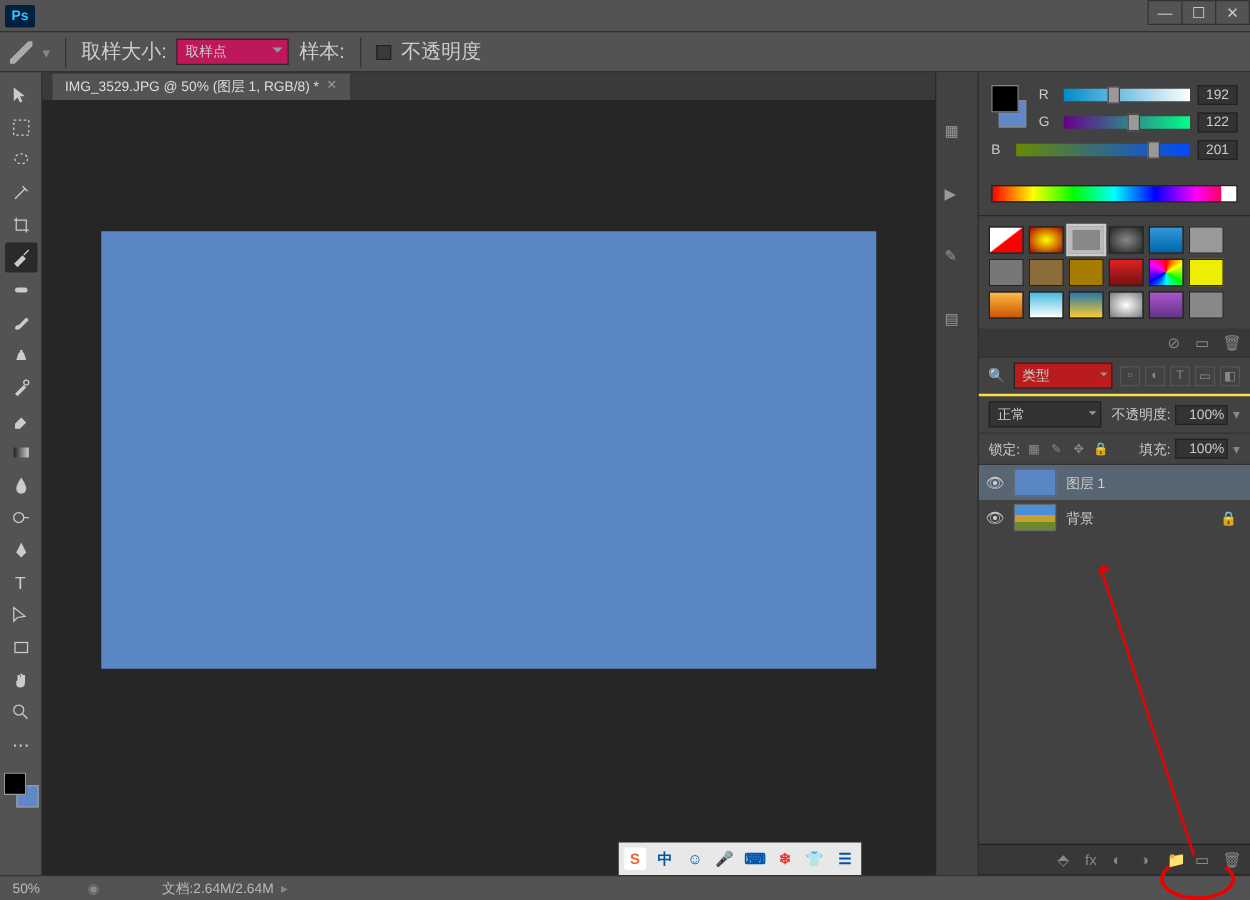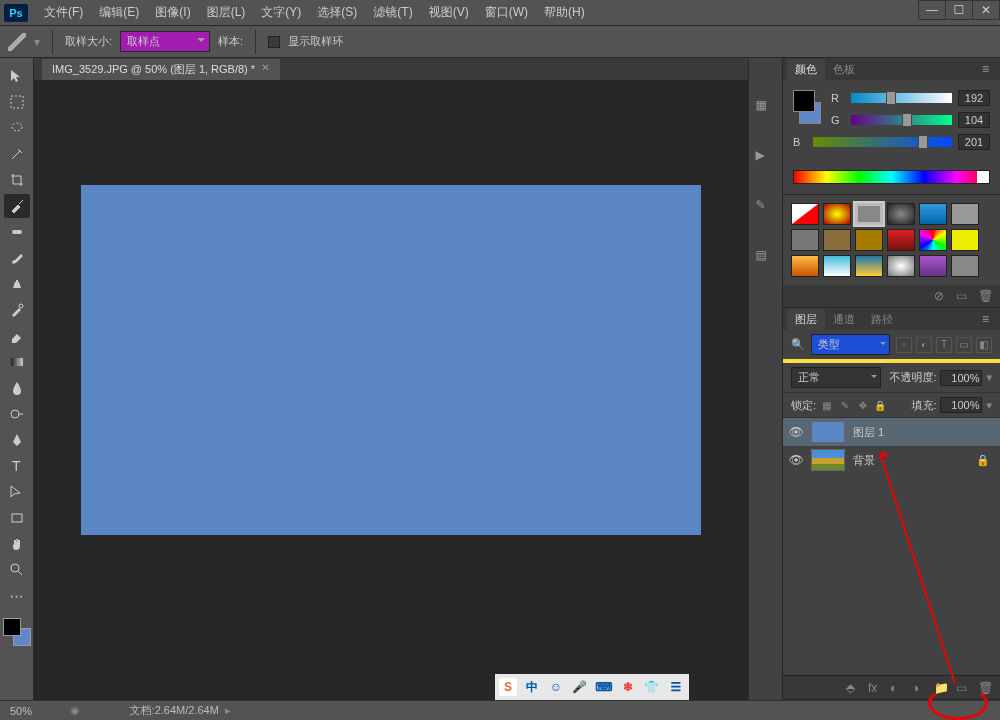--- a/index.html
+++ b/index.html
@@ -5,22 +5,22 @@
 * { margin: 0; padding: 0; box-sizing: border-box; font-family: "Microsoft YaHei", Arial, sans-serif; }
 body { background: #535353; color: #ccc; font-size: 12px; width: 1000px; height: 720px; overflow: hidden; position: relative; }
 .menubar { height: 26px; background: #535353; display: flex; align-items: center; padding: 0 4px; border-bottom: 1px solid #282828; }
 .logo { width: 24px; height: 18px; background: #002040; color: #3cf; font-weight: bold; font-size: 11px; display: flex; align-items: center; justify-content: center; border-radius: 2px; margin-right: 8px; }
 .menu-item { padding: 3px 8px; cursor: pointer; font-size: 12px; }
 .win-controls { position: absolute; right: 0; top: 0; display: flex; }
 .win-btn { width: 28px; height: 20px; background: #535353; border: 1px solid #333; display: flex; align-items: center; justify-content: center; cursor: pointer; font-size: 12px; margin-left: -1px; }
 .opt-bar { height: 32px; background: #535353; border-bottom: 1px solid #282828; display: flex; align-items: center; padding: 0 8px; gap: 8px; }
 .eyedrop-ico { width: 18px; height: 18px; background: linear-gradient(135deg, transparent 40%, #aaa 40%, #aaa 60%, transparent 60%); }
 .divider { width: 1px; height: 24px; background: #333; margin: 0 4px; }
-.opt-label { font-size: 11px; }
-.dropdown { background: #a21caf; border: 1px solid #282828; padding: 2px 20px 2px 6px; position: relative; font-size: 11px; cursor: pointer; }
+.opt-label { font-size: 16px; }
+.dropdown { background: #be185d; border: 1px solid #282828; padding: 2px 20px 2px 6px; position: relative; font-size: 11px; cursor: pointer; }
 .dropdown::after { content: ""; position: absolute; right: 4px; top: 50%; transform: translateY(-50%); border: 4px solid transparent; border-top-color: #999; }
 .checkbox { width: 12px; height: 12px; border: 1px solid #222; background: #3a3a3a; }
 .main-area { display: flex; height: calc(720px - 26px - 32px - 20px); }
 .toolbox { width: 34px; background: #535353; display: flex; flex-direction: column; align-items: center; padding-top: 6px; gap: 2px; border-right: 1px solid #282828; }
 .tool { width: 26px; height: 24px; display: flex; align-items: center; justify-content: center; cursor: pointer; border-radius: 2px; }
 .tool.active { background: #2a2a2a; }
 .tool svg { width: 16px; height: 16px; }
 .color-swatches { margin-top: 8px; position: relative; width: 28px; height: 28px; }
 .swatch-fg { position: absolute; width: 18px; height: 18px; background: #000; border: 1px solid #999; z-index: 2; }
 .swatch-bg { position: absolute; right: 0; bottom: 0; width: 18px; height: 18px; background: #6088c8; border: 1px solid #999; }
@@ -53,25 +53,25 @@
 .slider-val { width: 32px; height: 16px; background: #333; border: 1px solid #222; text-align: center; font-size: 11px; line-height: 14px; }
 .hue-bar { height: 14px; margin: 4px 10px 10px; background: linear-gradient(to right, #f00, #ff0, #0f0, #0ff, #00f, #f0f, #f00); border: 1px solid #222; position: relative; }
 .hue-bar::after { content: ""; position: absolute; right: 0; top: 0; width: 12px; height: 100%; background: #fff; }
 .styles-grid { padding: 8px; display: grid; grid-template-columns: repeat(6, 28px); gap: 4px; }
 .style-swatch { width: 28px; height: 22px; border: 1px solid #222; cursor: pointer; }
 .style-swatch.sel { outline: 2px solid #ccc; }
 .panel-footer { height: 22px; background: #383838; display: flex; justify-content: flex-end; align-items: center; gap: 8px; padding: 0 8px; }
 .pf-ico { width: 14px; height: 14px; color: #888; cursor: pointer; }
 .layers-panel { flex: 1; display: flex; flex-direction: column; }
 .layer-opts { padding: 4px 8px; display: flex; align-items: center; gap: 6px; font-size: 11px; }
-.layer-type-dd { background: #1d4ed8; border: 1px solid #222; padding: 2px 14px 2px 6px; position: relative; flex: 1; }
+.layer-type-dd { background: #b91c1c; border: 1px solid #222; padding: 2px 14px 2px 6px; position: relative; flex: 1; }
 .layer-type-dd::after { content: ""; position: absolute; right: 3px; top: 50%; transform: translateY(-50%); border: 3px solid transparent; border-top-color: #999; }
 .layer-filter-icons { display: flex; gap: 4px; }
 .lfi { width: 16px; height: 16px; border: 1px solid #555; display: flex; align-items: center; justify-content: center; font-size: 10px; color: #888; cursor: pointer; }
-.blend-row { padding: 4px 8px; display: flex; align-items: center; gap: 4px; font-size: 11px; border-top: 4px solid #fde047; border-bottom: 1px solid #333; }
+.blend-row { padding: 4px 8px; display: flex; align-items: center; gap: 4px; font-size: 11px; border-top: 2px solid #fde047; border-bottom: 1px solid #333; }
 .blend-dd { background: #333; border: 1px solid #222; padding: 2px 18px 2px 6px; position: relative; width: 90px; }
 .blend-dd::after { content: ""; position: absolute; right: 3px; top: 50%; transform: translateY(-50%); border: 3px solid transparent; border-top-color: #999; }
 .opacity-input { background: #333; border: 1px solid #222; width: 42px; padding: 1px 2px; text-align: right; }
 .lock-row { padding: 4px 8px; display: flex; align-items: center; gap: 4px; font-size: 11px; border-bottom: 1px solid #333; }
 .lock-ico { width: 14px; height: 14px; display: flex; align-items: center; justify-content: center; font-size: 10px; color: #888; cursor: pointer; }
 .layers-list { flex: 1; overflow: auto; }
 .layer-row { display: flex; align-items: center; height: 28px; padding: 0 6px; gap: 8px; cursor: pointer; }
 .layer-row.selected { background: #586572; }
 .layer-vis { width: 14px; height: 14px; display: flex; align-items: center; justify-content: center; }
 .layer-thumb { width: 34px; height: 22px; border: 1px solid #666; }
@@ -88,49 +88,37 @@
 .annotation { position: absolute; pointer-events: none; z-index: 100; }
 .arrow-line { position: absolute; border-left: 2px solid #e00; height: 240px; transform: rotate(-18deg); transform-origin: top; }
 .arrow-head { position: absolute; width: 0; height: 0; border: 6px solid transparent; border-bottom-color: #e00; top: -10px; left: -5px; }
 .circle-mark { position: absolute; width: 60px; height: 34px; border: 3px solid #e00; border-radius: 50%; border-top-color: transparent; }
 </style>
 </head>
 <body>
 
 <div class="menubar">
   <div class="logo">Ps</div>
-  <div id="menus" style="display:flex;">
-      <div class="menu-item">文件(F)</div>
-      <div class="menu-item">编辑(E)</div>
-      <div class="menu-item">图像(I)</div>
-      <div class="menu-item">图层(L)</div>
-      <div class="menu-item">文字(Y)</div>
-      <div class="menu-item">选择(S)</div>
-      <div class="menu-item">滤镜(T)</div>
-      <div class="menu-item">视图(V)</div>
-      <div class="menu-item">窗口(W)</div>
-      <div class="menu-item">帮助(H)</div>
-    </div>
   <div class="win-controls">
     <div class="win-btn">—</div>
     <div class="win-btn">☐</div>
     <div class="win-btn">✕</div>
   </div>
 </div>
 
 <div class="opt-bar">
   <div class="eyedrop-ico"></div>
   <span style="color:#888;">▾</span>
   <div class="divider"></div>
   <span class="opt-label">取样大小:</span>
   <div class="dropdown" style="width:90px;">取样点</div>
   <span class="opt-label">样本:</span>
   <div class="divider"></div>
   <div class="checkbox"></div>
-  <span class="opt-label">显示取样环</span>
+  <span class="opt-label">不透明度</span>
 </div>
 
 <div class="main-area">
 
   <div class="toolbox">
     <div class="tool">
         <svg viewBox="0 0 16 16">
           <path d="M2 2 L2 13 L5 10 L7 14 L9 13 L7 9 L11 9 Z" fill="#ccc"></path>
         </svg>
       </div>
@@ -260,43 +248,38 @@
   <div class="collapsed-panels">
     <div class="collapsed-ico">▦</div>
     <div class="collapsed-ico">▶</div>
     <div class="collapsed-ico">✎</div>
     <div class="collapsed-ico">▤</div>
   </div>
 
   <div class="right-panels">
 
     <div class="panel-group">
-      <div class="panel-tabs">
-        <div class="ptab active">颜色</div>
-        <div class="ptab">色板</div>
-        <div class="panel-menu"></div>
-      </div>
       <div class="color-panel">
         <div class="color-preview">
           <div class="cp-fg"></div>
           <div class="cp-bg"></div>
         </div>
         <div class="slider-row">
           <span class="slider-label">R</span>
           <div class="slider-track r">
               <div class="slider-thumb" style="left:40%"></div>
             </div>
           <div class="slider-val">192</div>
         </div>
         <div class="slider-row">
           <span class="slider-label">G</span>
           <div class="slider-track g">
               <div class="slider-thumb" style="left:55%"></div>
             </div>
-          <div class="slider-val">104</div>
+          <div class="slider-val">122</div>
         </div>
         <div class="slider-row">
           <span class="slider-label">B</span>
           <div class="slider-track b">
               <div class="slider-thumb" style="left:79%"></div>
             </div>
           <div class="slider-val">201</div>
         </div>
       </div>
       <div class="hue-bar"></div>
@@ -324,26 +307,20 @@
         <div class="style-swatch" style="background:#888"></div>
       </div>
       <div class="panel-footer">
         <div class="pf-ico">⊘</div>
         <div class="pf-ico">▭</div>
         <div class="pf-ico">🗑</div>
       </div>
     </div>
 
     <div class="panel-group layers-panel">
-      <div class="panel-tabs">
-        <div class="ptab active">图层</div>
-        <div class="ptab">通道</div>
-        <div class="ptab">路径</div>
-        <div class="panel-menu"></div>
-      </div>
       <div class="layer-opts">
         <span style="color:#888">🔍</span>
         <div class="layer-type-dd">类型</div>
         <div class="layer-filter-icons">
           <div class="lfi">▫</div>
           <div class="lfi">◐</div>
           <div class="lfi">T</div>
           <div class="lfi">▭</div>
           <div class="lfi">◧</div>
         </div>

